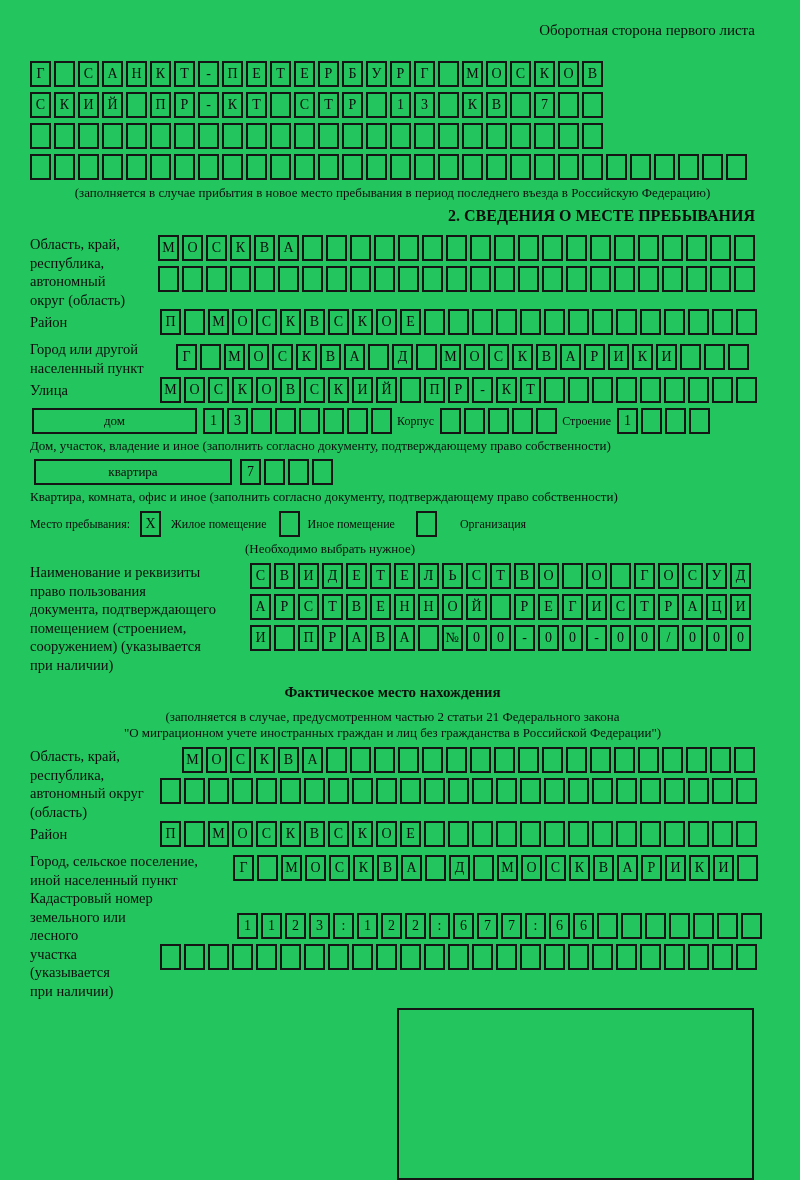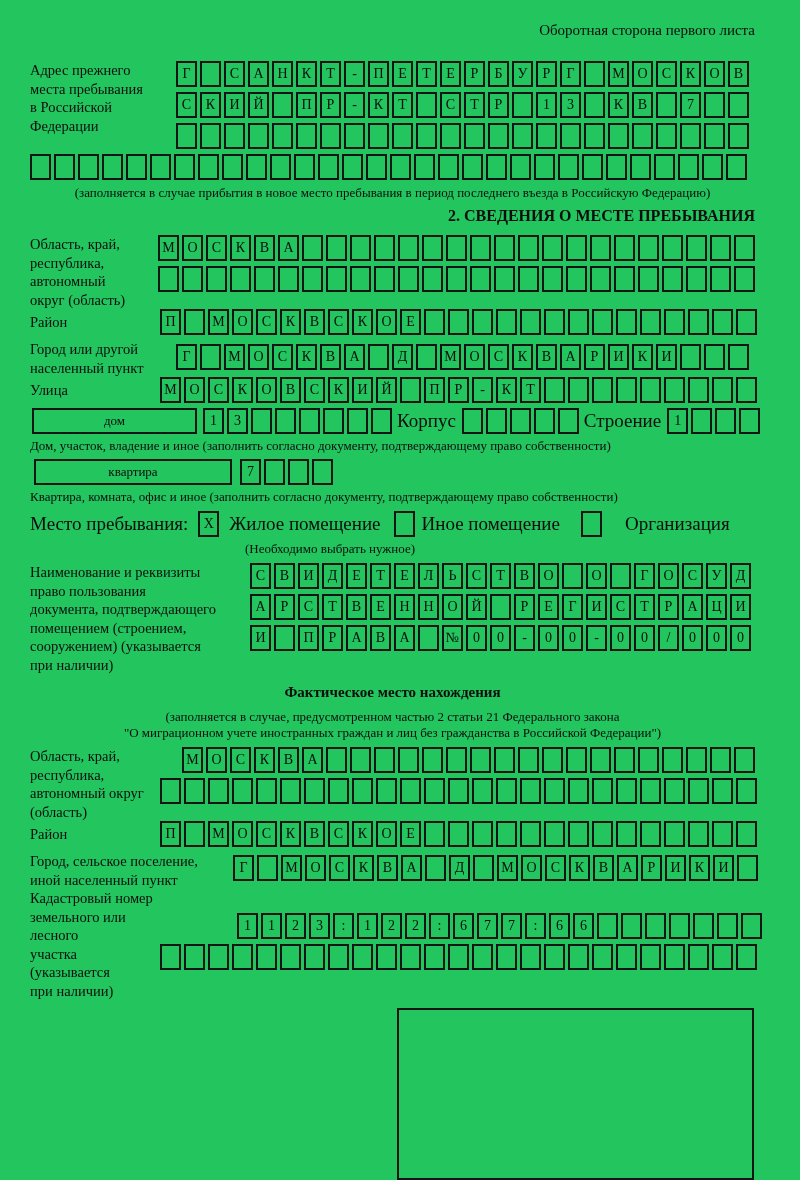--- a/index.html
+++ b/index.html
@@ -20,39 +20,33 @@
   }
   .caption{ font-size:13px; line-height:16px; }
   .center{ text-align:center; }
   .sec-header{ text-align:right; font-weight:bold; font-size:16px; margin:6px 0 10px 0;}
   .sub-header{ text-align:center; font-weight:bold; font-size:15px; margin:10px 0 8px 0;}
   .widebox{
     flex:none; height:22px; border:2px solid #151515; display:inline-flex;
     align-items:center; justify-content:center; font-size:13px;
   }
   .domrow,.kvrow,.stayrow{ display:flex; align-items:flex-start; margin-bottom:4px;}
-  .inline-label{ font-size:19px; line-height:26px; flex:none;}
+  .inline-label{ font-size:12px; line-height:26px; flex:none;}
   .stamp-block{ width:460px; margin-left:auto; margin-top:8px;}
   .stamp-box{ width:353px; height:168px; border:2px solid #151515; margin-left:auto; margin-right:1px;}
   .mb0{margin-bottom:0;}
 </style>
 </head>
 <body>
 
 <div class="sheet">
 
   <div class="page-header">Оборотная сторона первого листа</div>
 
   <div class="field">
-    <div class="label" style="width:146px;">
-        <div>Адрес прежнего</div>
-        <div>места пребывания</div>
-        <div>в Российской</div>
-        <div>Федерации</div>
-      </div>
     <div class="rows">
       <div class="cellrow">
           <span class="cell">Г</span>
           <span class="cell"></span>
           <span class="cell">С</span>
           <span class="cell">А</span>
           <span class="cell">Н</span>
           <span class="cell">К</span>
           <span class="cell">Т</span>
           <span class="cell">-</span>

